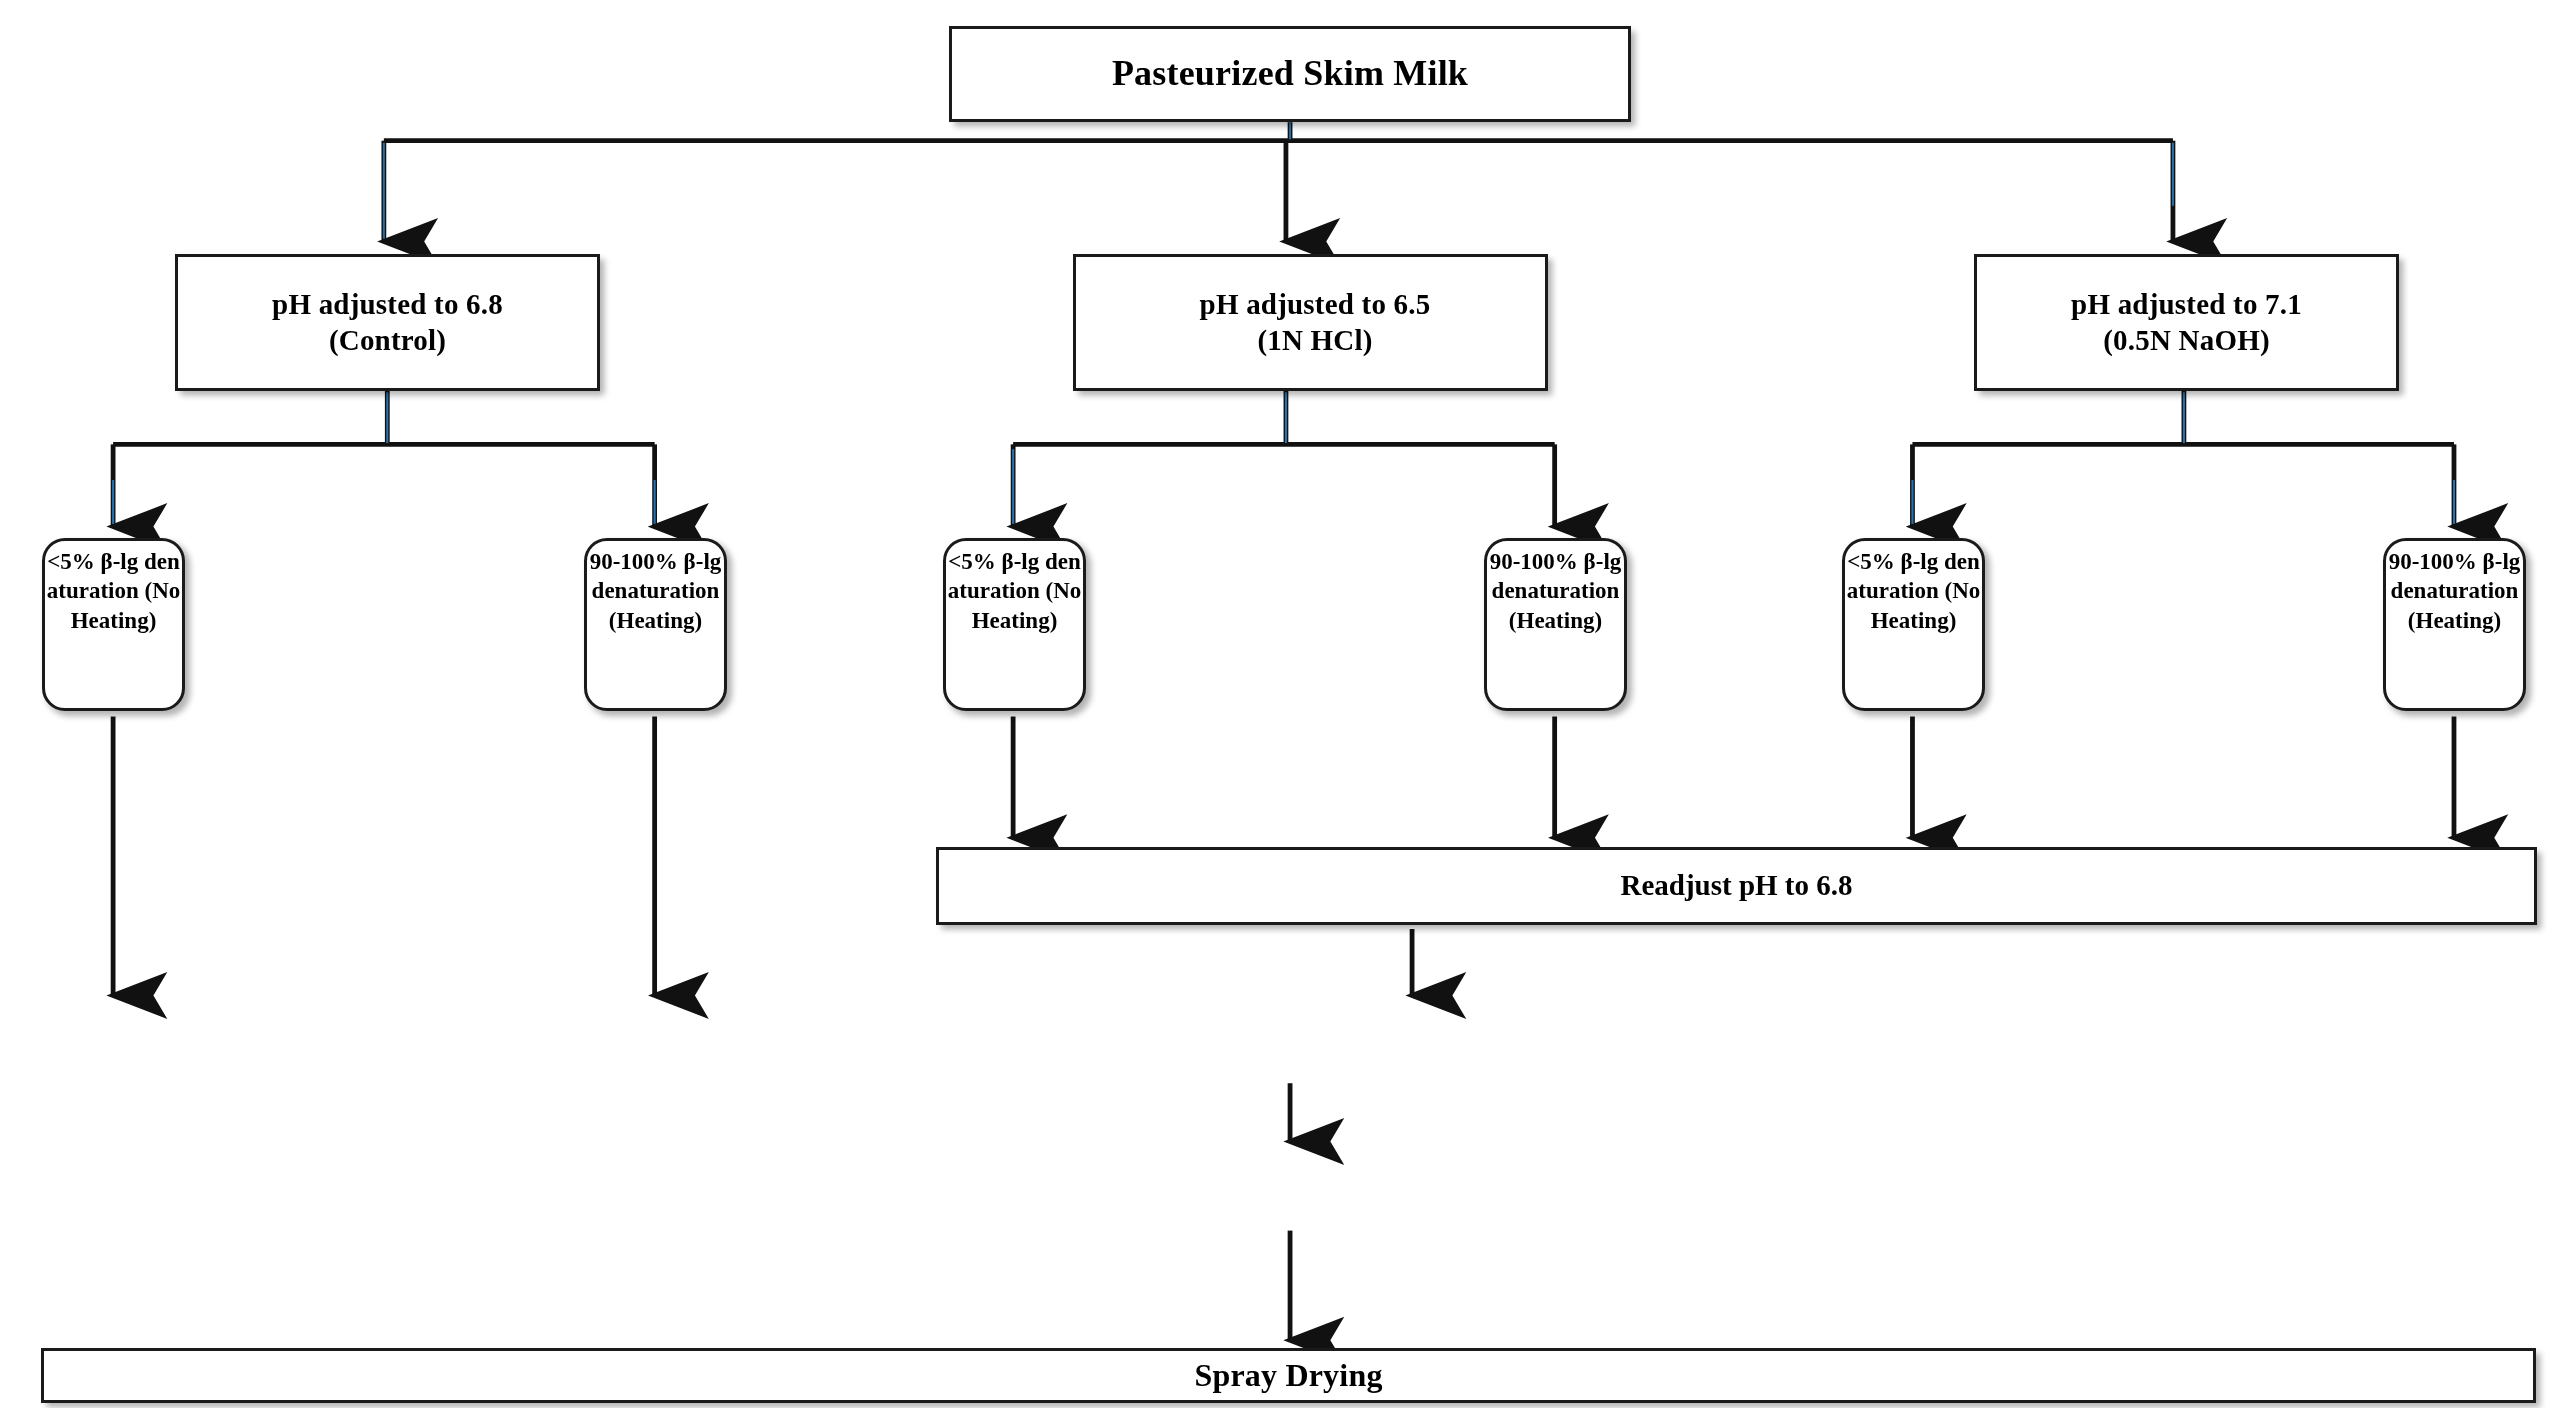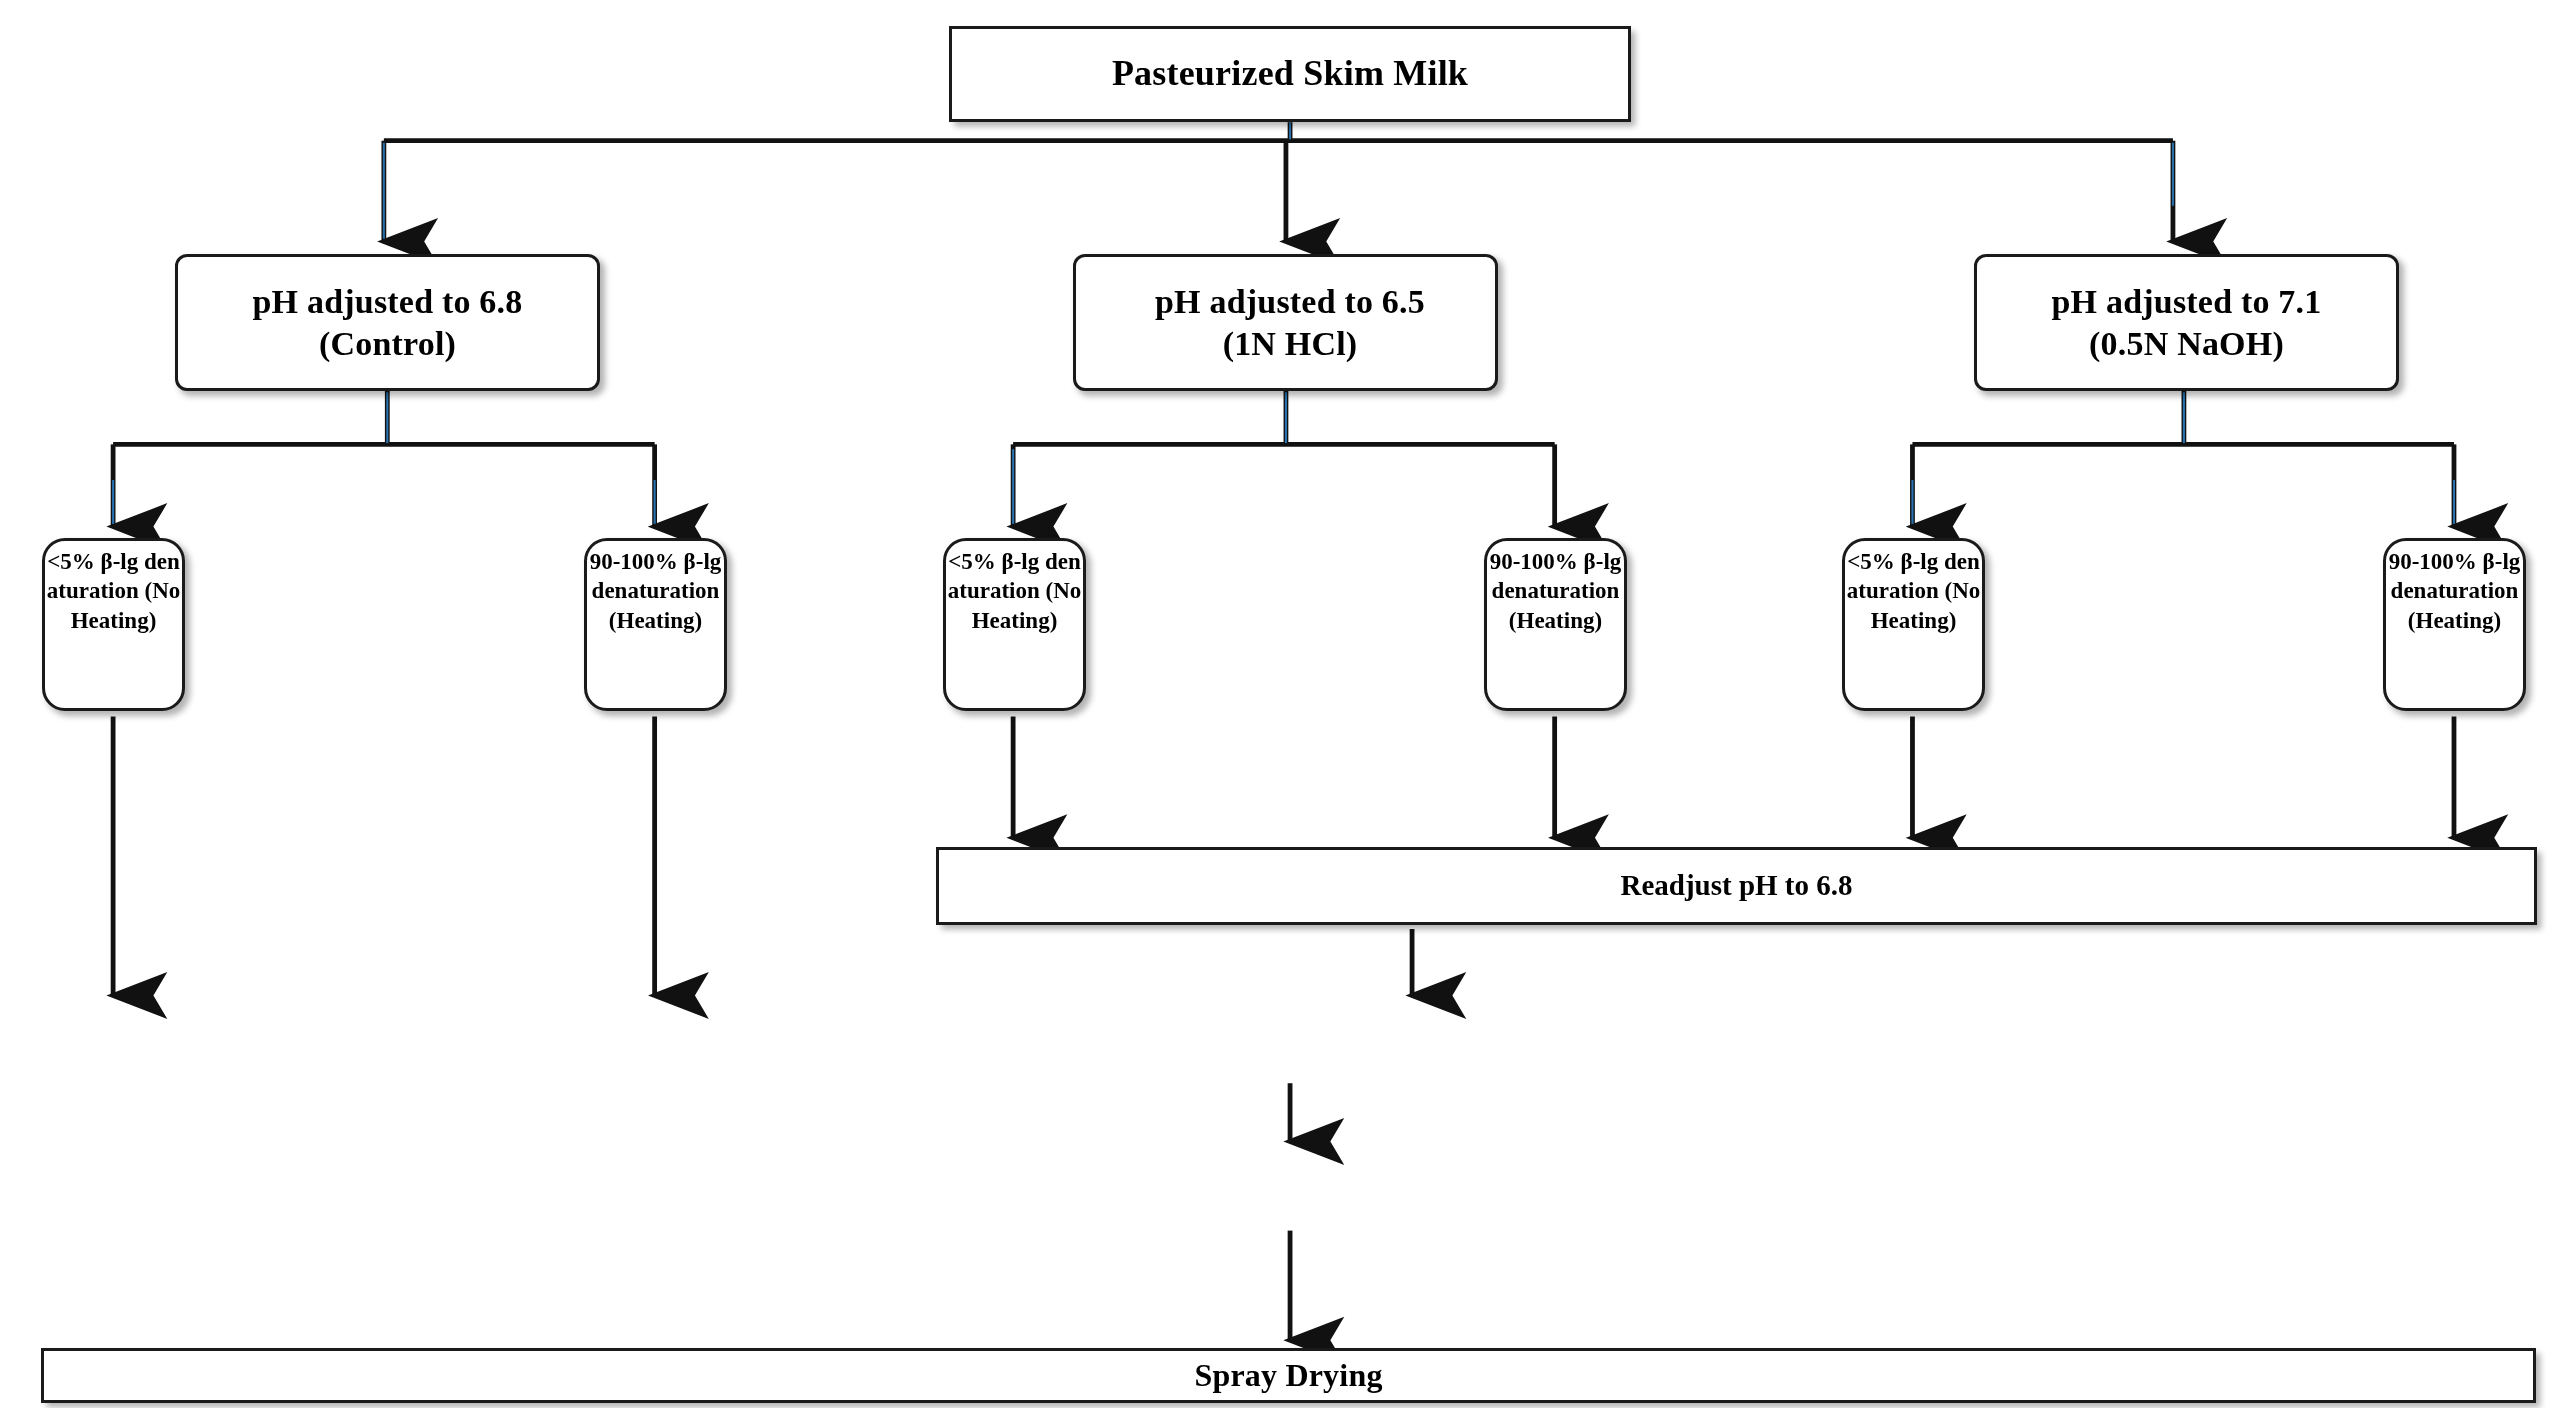--- a/index.html
+++ b/index.html
@@ -39,23 +39,22 @@
     display: block;
     width: 100%;
     white-space: pre-line;
     line-height: 1.22;
   }
   .bar-node {
     font-size: 32px;
     letter-spacing: 0.2px;
   }
   .ph-node {
-    font-size: 34px;
+    font-size: 29px;
     letter-spacing: 0.2px;
-    border-radius: 12px;
   }
   .top-node {
     font-size: 36px;
     letter-spacing: 0.2px;
   }
   .readjust-node {
     font-size: 29px;
   }
   .round-node {
     border-radius: 23px;
@@ -164,21 +163,21 @@
 
   <div class="node top-node" style="left:949px; top:26px; width:682px; height:96px;">
     <span class="txt">Pasteurized Skim Milk</span>
   </div>
 
   <div class="node ph-node" style="left:175px; top:254px; width:425px; height:137px;">
     <span class="txt">pH adjusted to 6.8
 (Control)</span>
   </div>
 
-  <div class="node ph-node" style="left:1073px; top:254px; width:425px; height:137px;padding-left:9px;">
+  <div class="node ph-node" style="left:1073px; top:254px; width:475px; height:137px;padding-left:9px;">
     <span class="txt">pH adjusted to 6.5
 (1N HCl)</span>
   </div>
 
   <div class="node ph-node" style="left:1974px; top:254px; width:425px; height:137px;">
     <span class="txt">pH adjusted to 7.1
 (0.5N NaOH)</span>
   </div>
 
   <div class="node round-node" style="left:42px; top:538px; width:143px; height:173px;">

